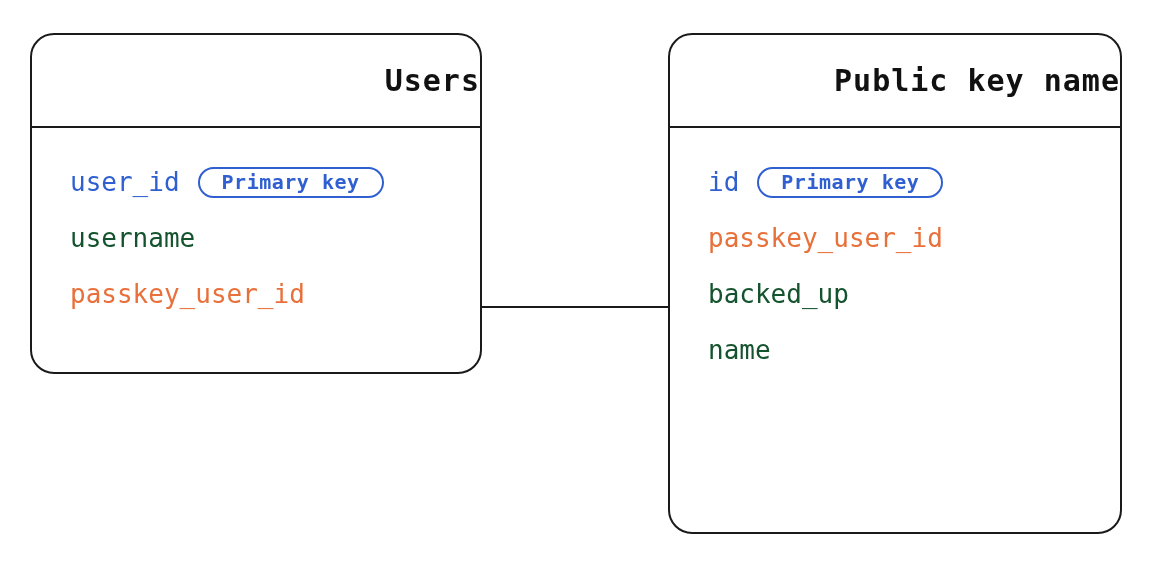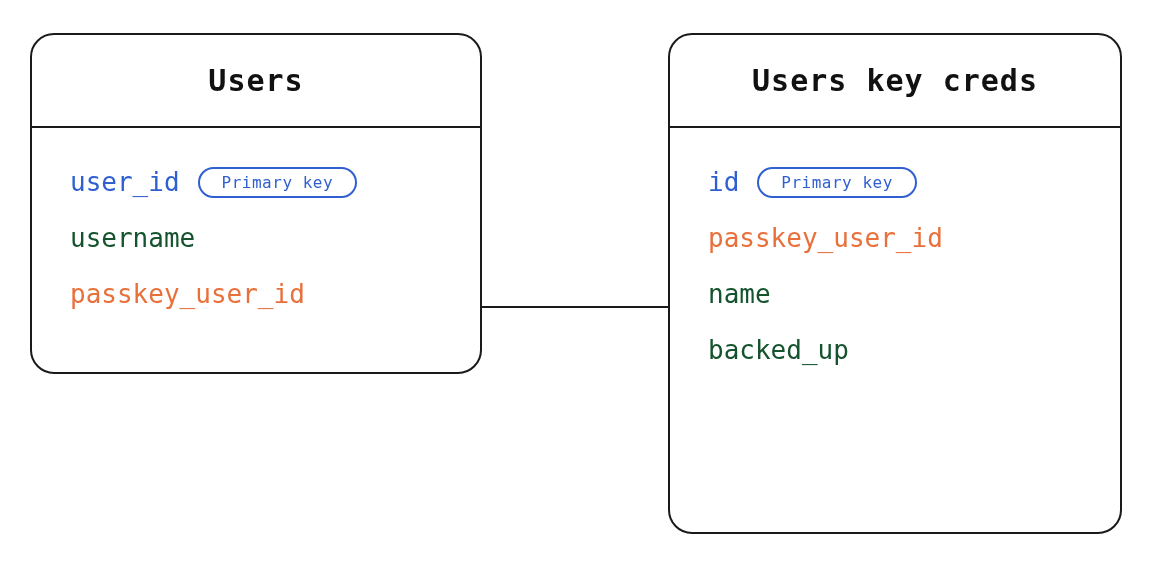--- a/index.html
+++ b/index.html
@@ -43,21 +43,21 @@
     top: 33px;
     width: 454px;
     height: 501px;
   }
 
   .entity-header {
     box-sizing: border-box;
     height: 93px;
     display: flex;
     align-items: center;
-    justify-content: center;
+    justify-content: flex-end;
     border-bottom: 2px solid #1a1a1a;
   }
 
   .entity-title {
     font-family: "DejaVu Sans Mono", "Liberation Mono", monospace;
     font-size: 30px;
     font-weight: bold;
     letter-spacing: 1px;
     color: #111111;
     white-space: nowrap;
@@ -98,22 +98,22 @@
     margin-left: 18px;
     height: 31px;
     padding: 0 22px;
     display: inline-flex;
     align-items: center;
     justify-content: center;
     border: 2px solid #2f5fd0;
     border-radius: 999px;
     color: #2f5fd0;
     font-family: "DejaVu Sans Mono", "Liberation Mono", monospace;
-    font-size: 16px;
-    font-weight: normal;
+    font-size: 20px;
+    font-weight: bold;
     letter-spacing: 0.5px;
     white-space: nowrap;
     background: #ffffff;
   }
 
   
   #relationship-connector {
     position: absolute;
     left: 481px;
     top: 306px;
@@ -146,39 +146,39 @@
         <span class="field-name is-fk">passkey_user_id</span>
       </div>
 
     </div>
   </div>
 
   <div id="relationship-connector"></div>
 
   <div class="entity" id="entity-pubkeycreds">
     <div class="entity-header">
-      <span class="entity-title">Users key creds</span>
+      <span class="entity-title">Public key name</span>
     </div>
     <div class="entity-body">
 
       <div class="field-row">
         <span class="field-name is-key">id</span>
         <span class="badge-pk">Primary key</span>
       </div>
 
 
       <div class="field-row">
         <span class="field-name is-fk">passkey_user_id</span>
       </div>
 
       <div class="field-row">
-        <span class="field-name">name</span>
+        <span class="field-name">backed_up</span>
       </div>
 
       <div class="field-row">
-        <span class="field-name">backed_up</span>
+        <span class="field-name">name</span>
       </div>
 
 
     </div>
   </div>
 
 </div>
 
 </body></html>

